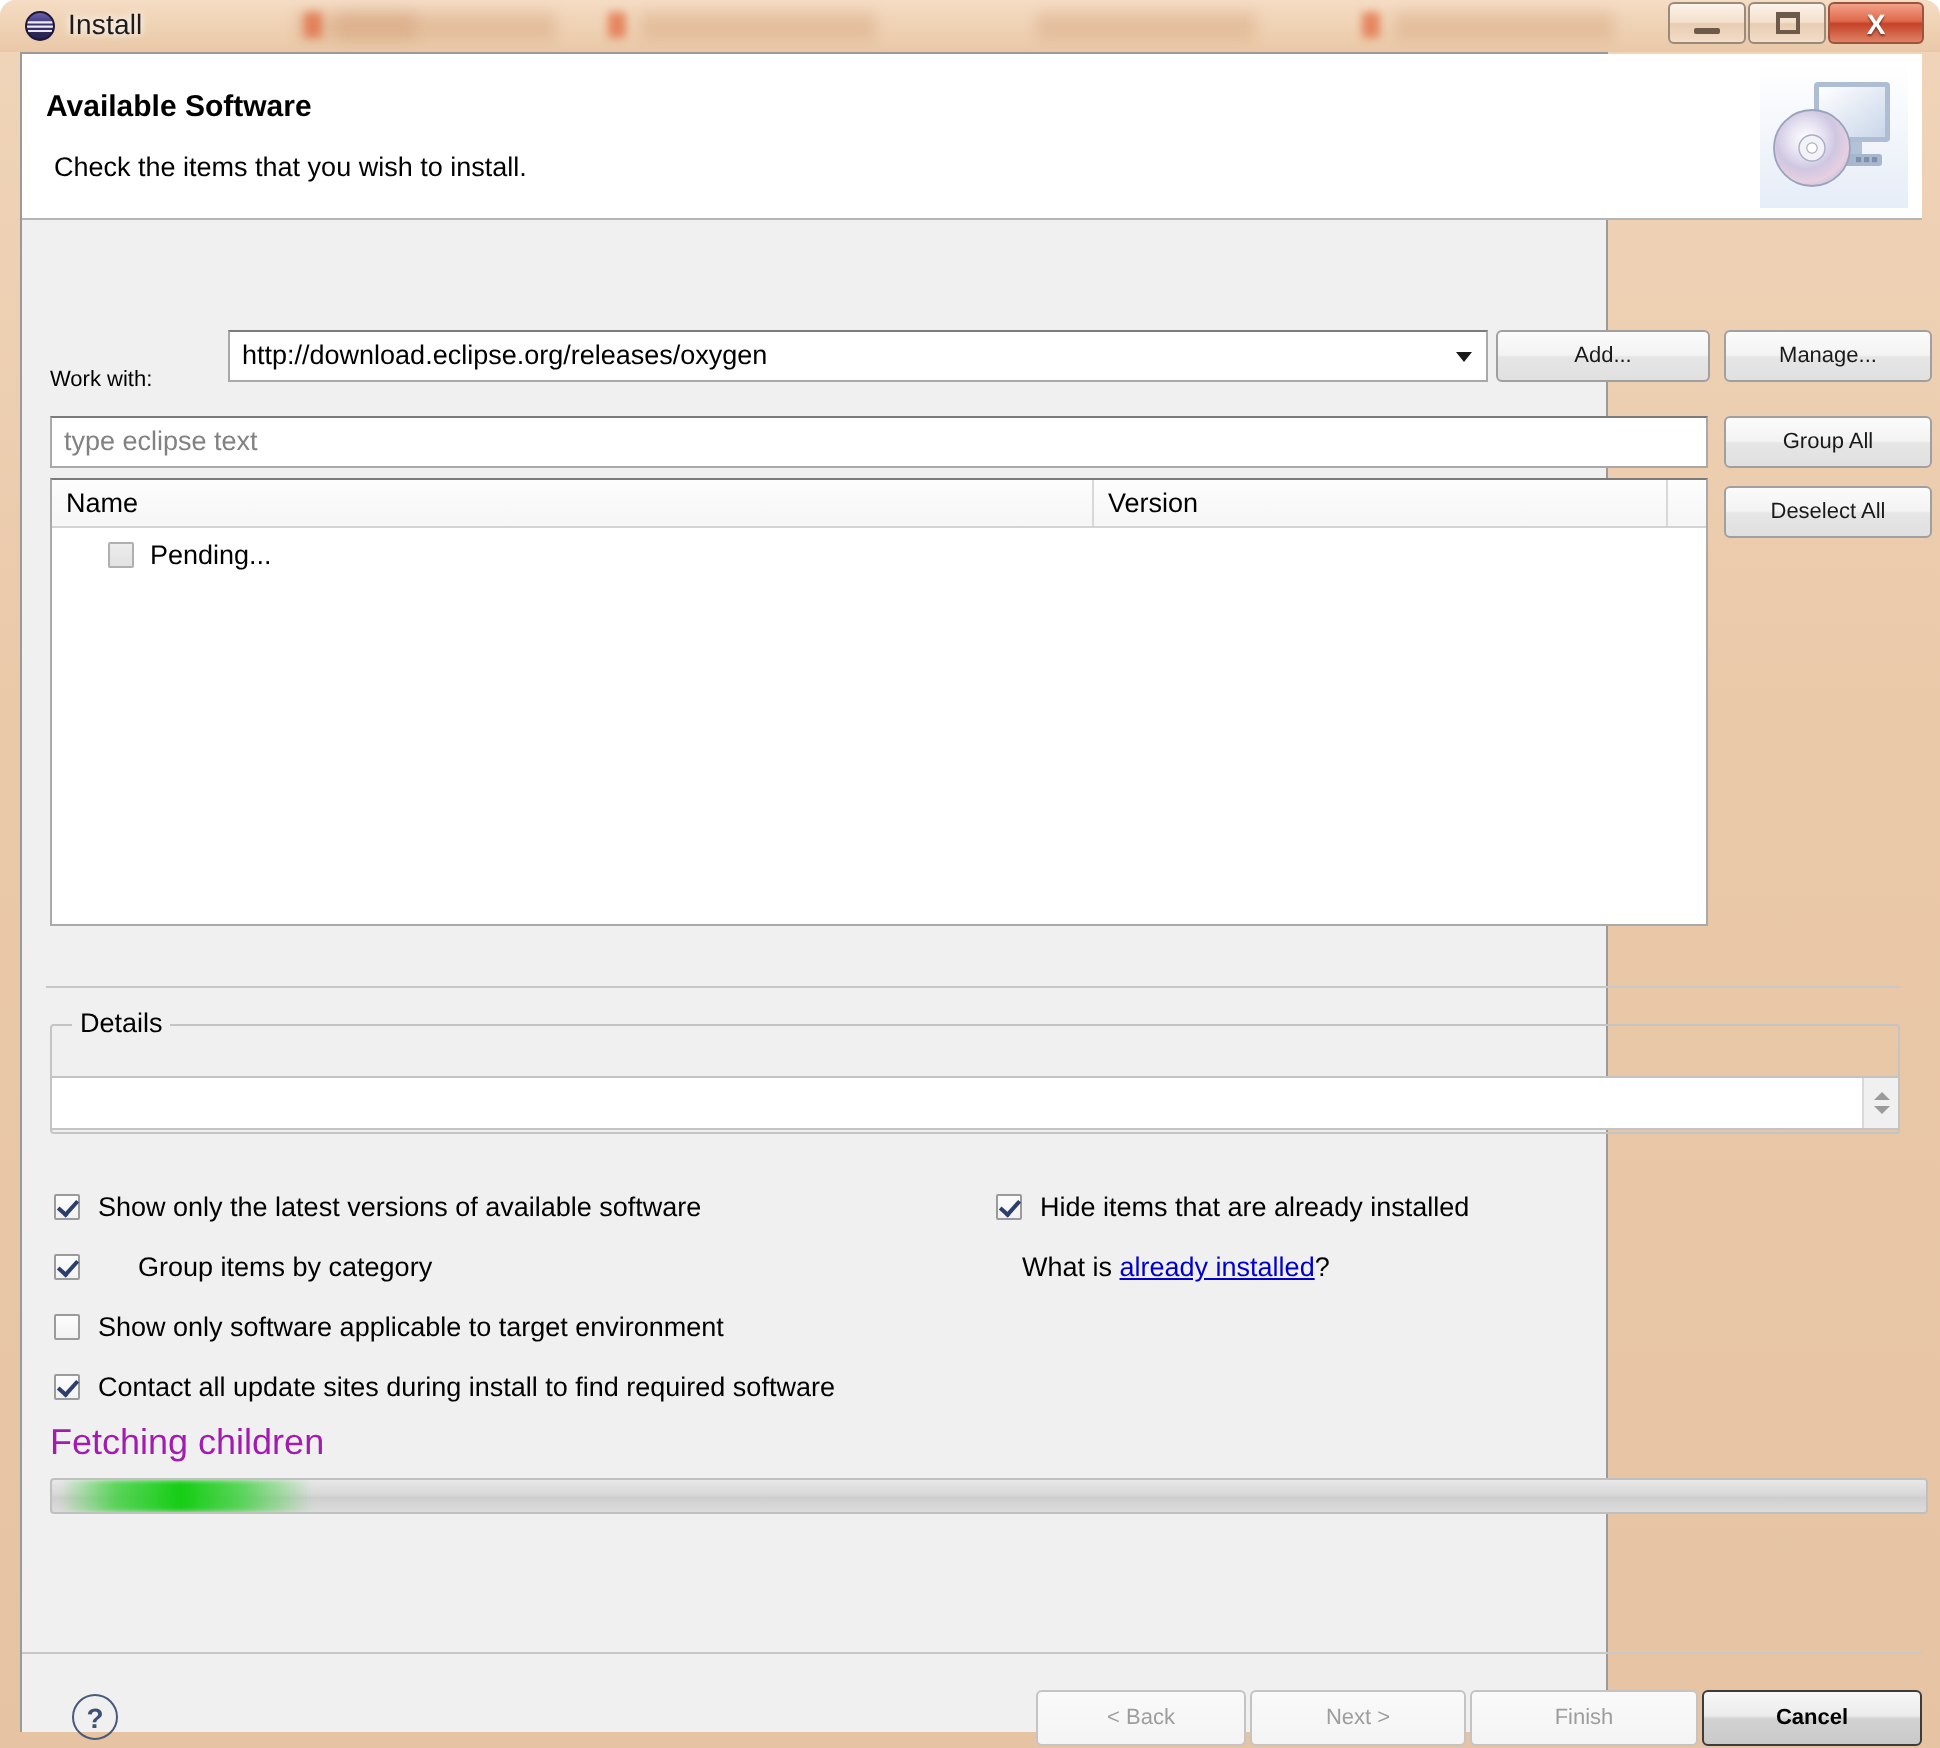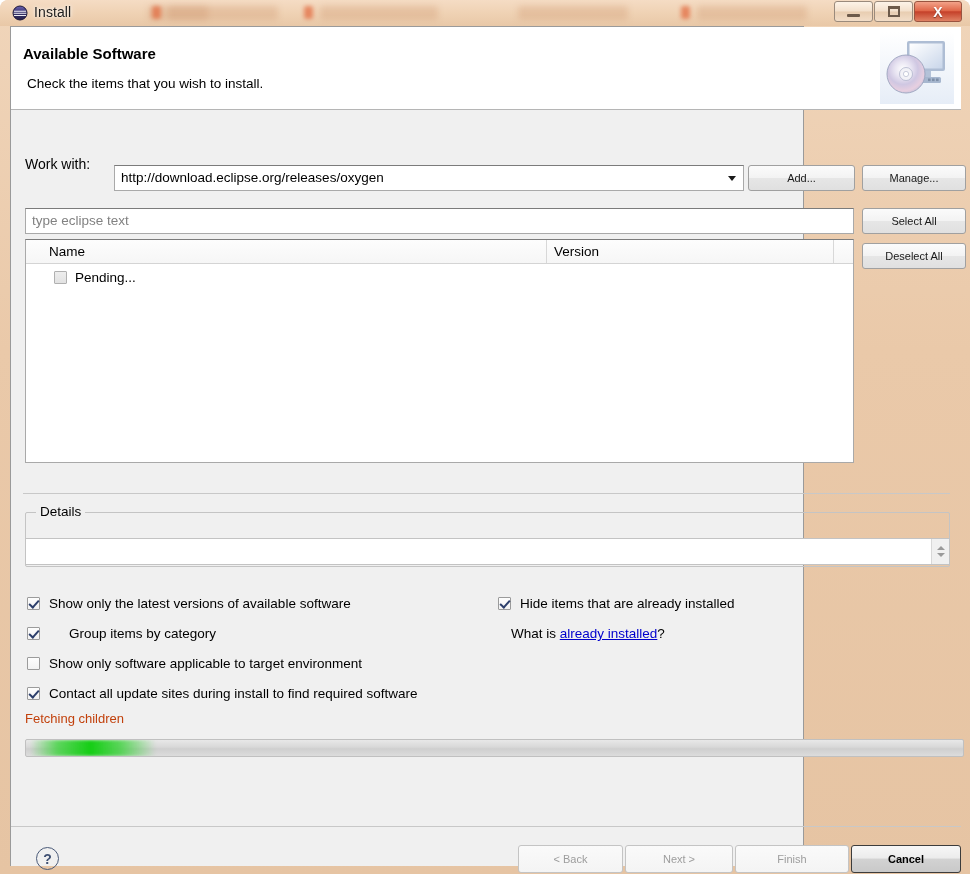--- a/index.html
+++ b/index.html
@@ -106,22 +106,22 @@
     position: absolute; left: 16px; top: 49px;
     font-size: 13.5px; color: #000;
   }
   #banner-icon {
     position: absolute; right: 7px; top: 5px;
     width: 74px; height: 72px;
   }
 
   
   #label-workwith {
-    position: absolute; left: 14px; top: 129px;
-    font-size: 14px; color: #000;
+    position: absolute; left: 14px; top: 157px;
+    font-size: 11px; color: #000;
   }
   #combo-workwith {
     position: absolute; left: 103px; top: 138px;
     width: 630px; height: 26px;
     background: #ffffff;
     border: 1px solid #a9a9a9;
     border-top-color: #7b7b7b;
   }
   #combo-value {
     position: absolute; left: 6px; top: 4px;
@@ -191,21 +191,21 @@
     width: 827px; height: 24px;
     background: linear-gradient(180deg, #fdfdfd 0%, #f6f6f6 100%);
     border-bottom: 1px solid #d4d4d4;
   }
   .th {
     position: absolute; top: 0; height: 23px;
     font-size: 13.5px; color: #000;
     display: flex; align-items: center;
     padding-left: 7px;
   }
-  #th-name { left: 16px; width: 520px; }
+  #th-name { left: 0; width: 520px; }
   #th-version { left: 520px; width: 287px; border-left: 1px solid #d8d8d8; }
   #th-spacer { left: 807px; width: 20px; border-left: 1px solid #d8d8d8; height: 23px; position:absolute; top:0;}
 
   #row-pending {
     position: absolute; left: 0; top: 24px;
     width: 827px; height: 26px;
     display: flex; align-items: center;
   }
   .cb-disabled {
     width: 13px; height: 13px;
@@ -306,21 +306,21 @@
   }
   #whatis-link {
     color: #0000cc;
     text-decoration: underline;
     cursor: pointer;
   }
 
   
   #progress-label {
     position: absolute; left: 14px; top: 684px;
-    font-size: 13px; color: #c2410c;
+    font-size: 18px; color: #a21caf;
   }
   #progress-bar {
     position: absolute; left: 14px; top: 712px;
     width: 939px; height: 18px;
     background: linear-gradient(180deg, #e8e8e8 0%, #d8d8d8 45%, #cfcfcf 55%, #dcdcdc 100%);
     border: 1px solid #c0c0c0;
     border-radius: 2px;
     overflow: hidden;
   }
   #progress-pulse {
@@ -442,21 +442,21 @@
         <div class="caret-down"></div>
       </div>
     </div>
     <div class="pbtn" id="btn-add">Add...</div>
     <div class="pbtn" id="btn-manage">Manage...</div>
 
     <div id="filter-field">
       <div id="filter-placeholder">type eclipse text</div>
     </div>
 
-    <div class="pbtn" id="btn-selall">Select All</div>
+    <div class="pbtn" id="btn-selall">Group All</div>
     <div class="pbtn" id="btn-deselall">Deselect All</div>
 
     <div id="table">
       <div id="table-header">
         <div class="th" id="th-name">Name</div>
         <div class="th" id="th-version">Version</div>
         <div id="th-spacer"></div>
       </div>
       <div id="row-pending">
         <div class="cb-disabled"></div>

